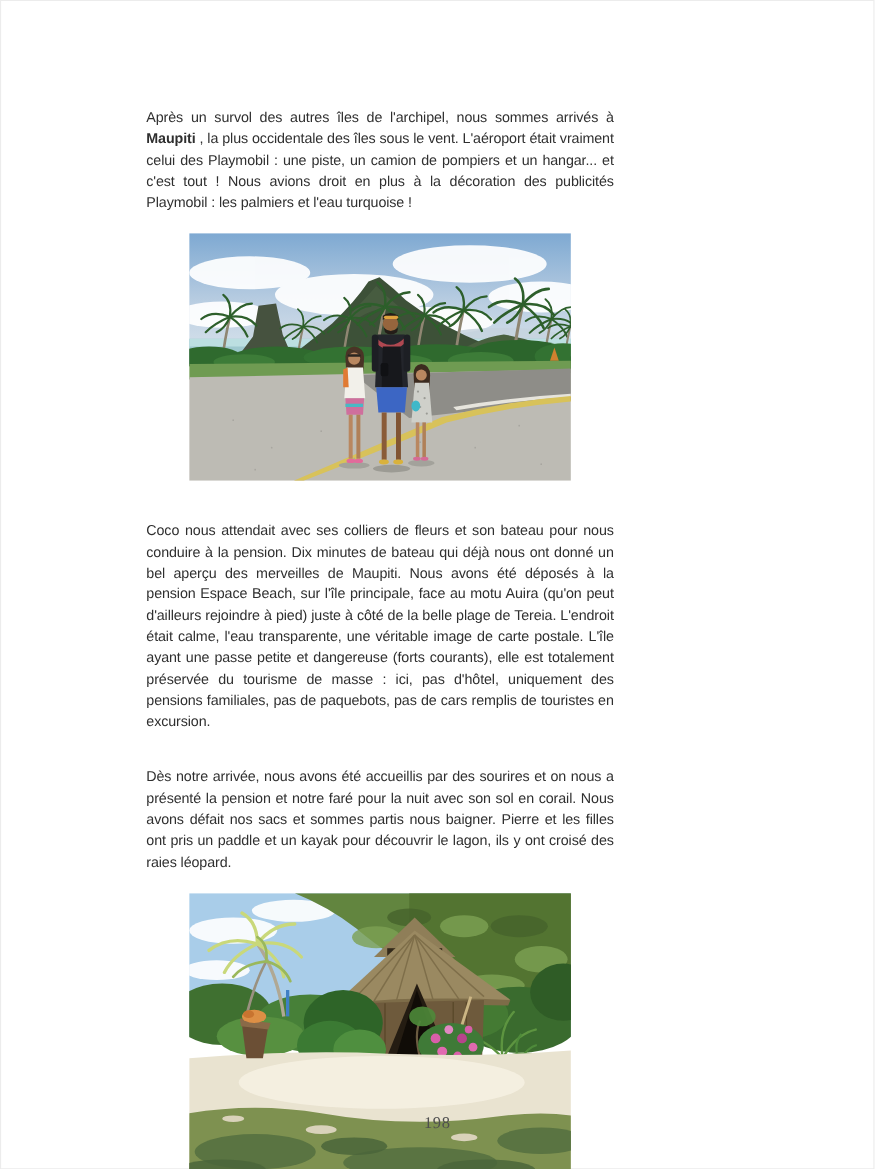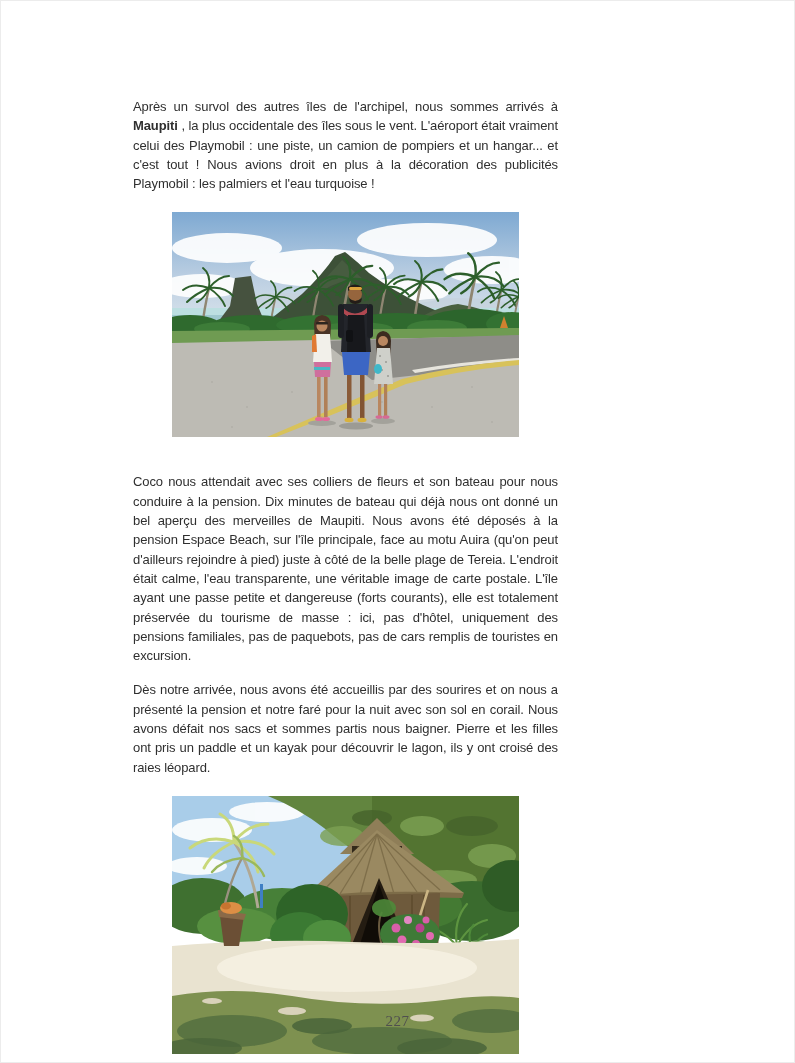--- a/index.html
+++ b/index.html
@@ -18,21 +18,21 @@
     padding: 97px 76px 0 133px;
   }
   p.body-text {
     margin: 0 0 19px 0;
     font-size: 13px;
     line-height: 19.3px;
     letter-spacing: -0.1px;
     text-align: justify;
   }
   p.body-text strong { font-weight: bold; }
-  p#para2 { margin-bottom: 15px; }
+  p#para2 { margin-bottom: 31px; }
   p#para3 { }
   figure.photo {
     margin: 0 auto;
     padding: 0;
     display: block;
     width: 347px;
   }
   figure#photo1 { margin-bottom: 35px; }
   figure#photo1 svg, figure#photo2 svg { display: block; }
   .footer {
@@ -356,14 +356,14 @@
           <ellipse cx="250" cy="222" rx="12" ry="3.5"></ellipse>
           <ellipse cx="40" cy="205" rx="10" ry="3"></ellipse>
         </g>
       </g>
     </svg>
   </figure>
 
 </main>
 
 <footer class="footer">
-  <span class="page-number">227</span>
+  <span class="page-number">198</span>
 </footer>
 
 </body></html>

